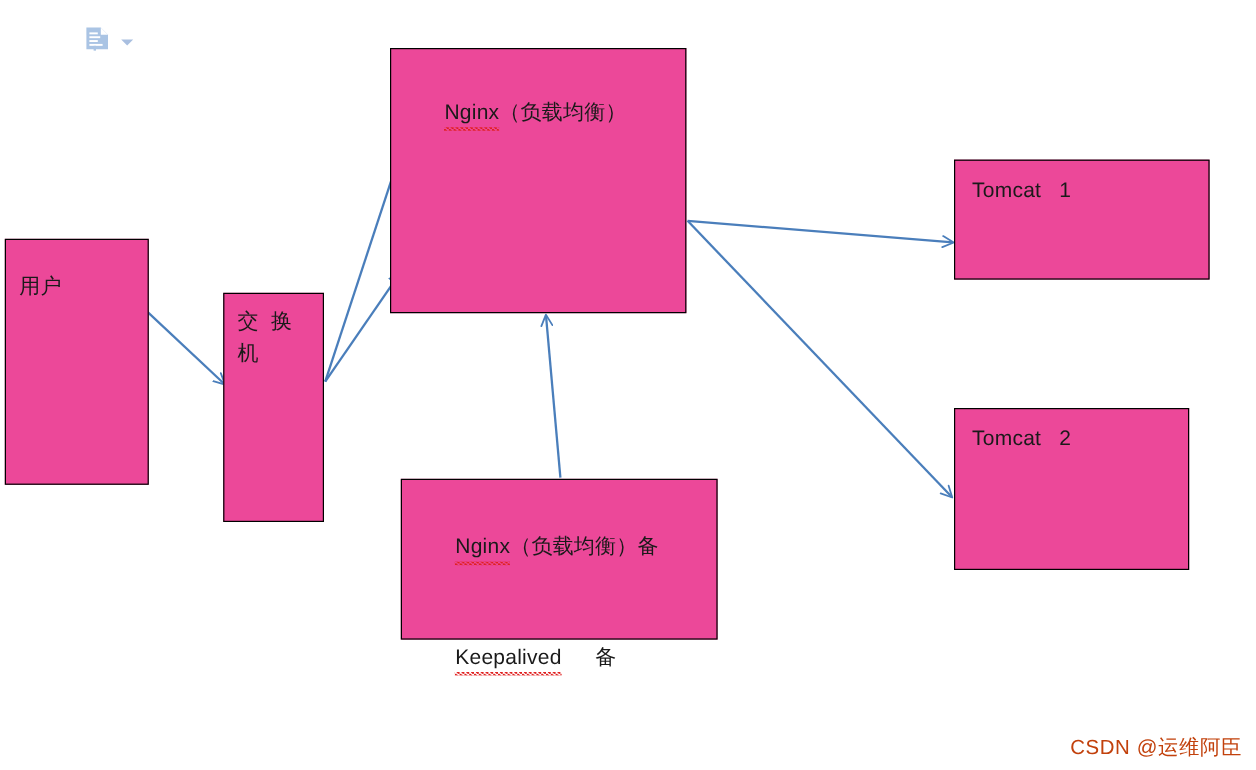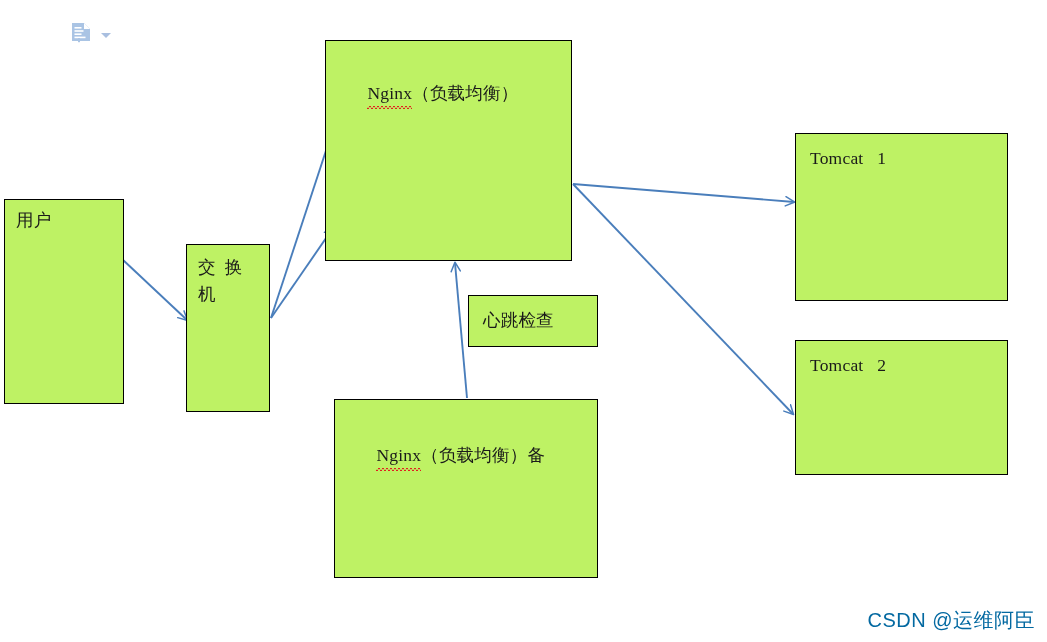--- a/index.html
+++ b/index.html
@@ -12,23 +12,22 @@
     width: 1047px;
     height: 642px;
     background: #ffffff;
     overflow: hidden;
     font-family: "Liberation Sans", "DejaVu Sans", sans-serif;
   }
   .node {
     position: absolute;
     box-sizing: border-box;
     border: 1px solid #000000;
-    background: #bef264;
+    background: #ec4899;
     z-index: 3;
-    font-family: Liberation Serif, serif;
   }
   .node .txt {
     position: absolute;
     color: #1a1a1a;
     font-size: 17.5px;
     line-height: 1.55;
     white-space: pre;
     letter-spacing: 0.2px;
   }
   
@@ -74,22 +73,22 @@
     height: 0;
     border-left: 5px solid transparent;
     border-right: 5px solid transparent;
     border-top: 5px solid #a9bfe0;
     z-index: 4;
   }
   #watermark {
     position: absolute;
     right: 12px;
     bottom: 8px;
-    color: #0369a1;
-    font-size: 20px;
+    color: #c2410c;
+    font-size: 17px;
     letter-spacing: 0.5px;
     z-index: 5;
     white-space: pre;
   }
 </style>
 </head>
 <body>
 
 <div id="canvas">
 
@@ -121,47 +120,47 @@
 
       <line x1="573" y1="184" x2="794" y2="202"></line>
 
       <line x1="573" y1="184" x2="793" y2="414"></line>
 
       <line x1="467" y1="398" x2="455" y2="263"></line>
     </g>
   </svg>
 
   <div class="node" style="left:4px; top:199px; width:120px; height:205px;">
-    <div class="txt" style="left:11px; top:7px;text-align:right;">用户</div>
+    <div class="txt" style="left:11px; top:25px;text-align:right;">用户</div>
   </div>
 
-  <div class="node" style="left:186px; top:244px; width:84px; height:168px;">
+  <div class="node" style="left:186px; top:244px; width:84px; height:191px;">
     <div class="txt" style="left:11px; top:9px;">交  换</div>
     <div class="txt" style="left:11px; top:36px;">机</div>
   </div>
 
   <div class="node" style="left:325px; top:40px; width:247px; height:221px;">
     <div class="txt" style="left:14px; top:12px;">
       <span class="squig">Nginx</span><span>（负载均衡）</span>
     </div>
   </div>
 
-  <div class="node" style="left:468px; top:295px; width:130px; height:52px;">
-    <div class="txt" style="left:14px; top:11px;">心跳检查</div>
-  </div>
 
-  <div class="node" style="left:334px; top:399px; width:264px; height:179px;">
+  <div class="node" style="left:334px; top:399px; width:264px; height:134px;">
     <div class="txt" style="left:14px; top:15px;">
       <span class="squig">Nginx</span><span>（负载均衡）备</span>
     </div>
+    <div class="txt" style="left:14px; top:107px;">
+      <span class="squig">Keepalived</span><span style="margin-left:28px;">备</span>
+    </div>
   </div>
 
-  <div class="node" style="left:795px; top:133px; width:213px; height:168px;padding-left:20px;">
+  <div class="node" style="left:795px; top:133px; width:213px; height:100px;padding-left:20px;">
     <div class="txt" style="left:14px; top:11px;">Tomcat   1</div>
   </div>
 
-  <div class="node" style="left:795px; top:340px; width:213px; height:135px;padding-left:15px;">
+  <div class="node" style="left:795px; top:340px; width:196px; height:135px;padding-left:15px;">
     <div class="txt" style="left:14px; top:11px;">Tomcat   2</div>
   </div>
 
   <div id="watermark">CSDN @运维阿臣</div>
 
 </div>
 
 </body></html>

